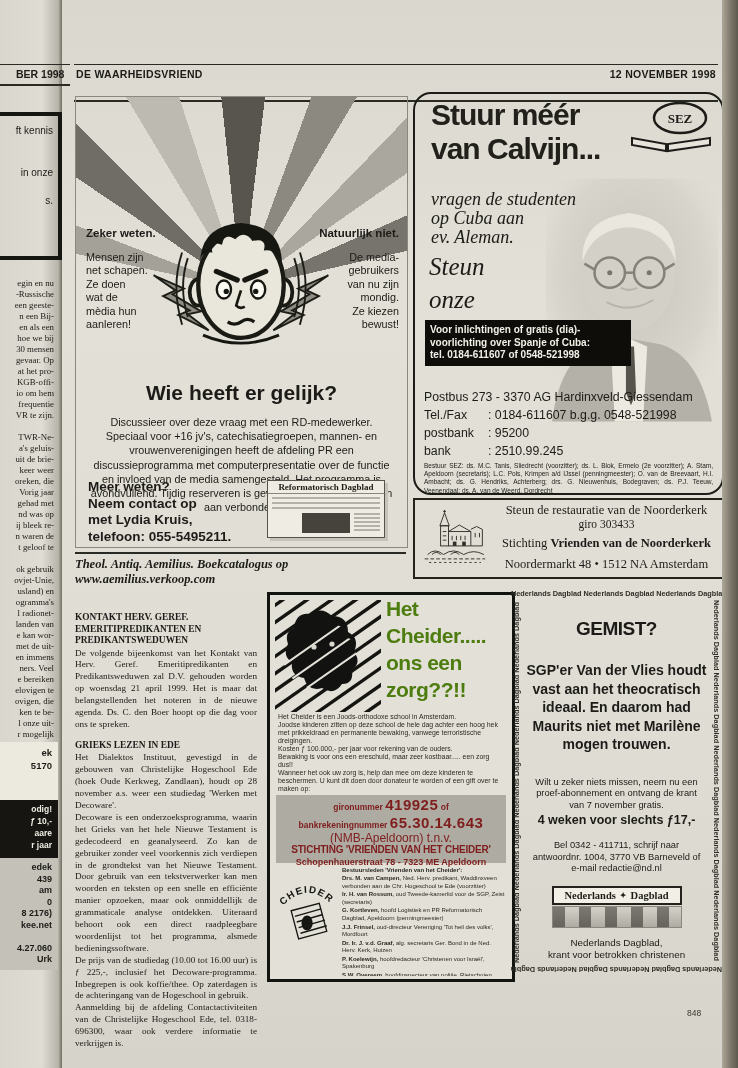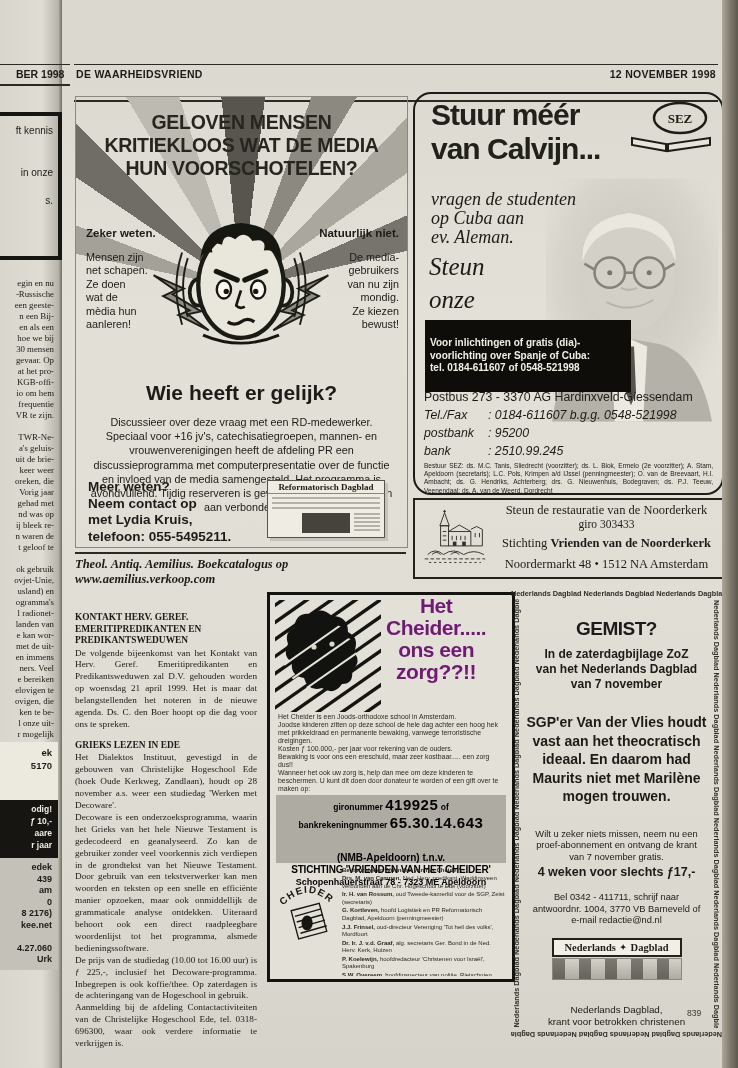--- a/index.html
+++ b/index.html
@@ -70,46 +70,46 @@
   .sez{position:absolute;left:351px;top:92px;width:307px;height:399px;border:2px solid #1d1c18;border-radius:18px;overflow:hidden;}
   .sez-h1{position:absolute;left:16px;top:4px;font-size:30px;font-weight:800;letter-spacing:-1px;color:#21201b;}
   .sez-h2{position:absolute;left:16px;top:38px;font-size:30px;font-weight:800;letter-spacing:-1px;color:#21201b;}
   .sez-logo{position:absolute;right:8px;top:6px;width:92px;height:60px;}
   .sez-intro{position:absolute;left:16px;top:96px;font-family:"Liberation Serif",serif;font-style:italic;
         font-size:18px;line-height:19px;white-space:pre-line;}
   .sez-action{position:absolute;left:14px;top:156px;font-family:"Liberation Serif",serif;font-style:italic;
         font-size:25px;line-height:33px;white-space:pre-line;}
   .sez-photo{position:absolute;right:4px;top:84px;width:172px;height:244px;}
   .sez-infobox{position:absolute;left:10px;top:226px;width:196px;background:#0e0d0a;color:#f2f0e6;
-        font-size:10px;line-height:12.6px;font-weight:bold;padding:17px 5px;white-space:pre-line;}
+        font-size:10px;line-height:12.6px;font-weight:bold;padding:4px 5px;white-space:pre-line;}
   .sez-org{position:absolute;left:9px;top:272px;font-size:20px;font-weight:800;letter-spacing:-.4px;}
   .sez-addr{position:absolute;left:9px;top:296px;font-size:12.3px;}
-  .sez-rows{position:absolute;left:9px;top:312px;font-size:12.3px;line-height:18px;font-style:italic;}
+  .sez-rows{position:absolute;left:9px;top:312px;font-size:12.3px;line-height:18px;}
   .sez-rows .lbl{display:inline-block;width:64px;}
   .sez-bestuur{position:absolute;left:9px;right:9px;top:368px;font-size:6.5px;line-height:8.2px;text-align:justify;}
   
   .noorder{position:absolute;left:351px;top:498px;width:307px;height:77px;border:2px solid #23221d;}
   .nk-svg{position:absolute;left:4px;top:6px;width:72px;height:64px;}
   .nk-text{position:absolute;left:80px;right:4px;top:0;height:100%;text-align:center;
         font-family:"Liberation Serif",serif;font-size:12.5px;}
   .nk-l1{margin-top:3px;}
   .nk-giro{font-size:11.5px;}
   .nk-l3{margin-top:6px;}
   .nk-l4{margin-top:6px;}
   
   .cheider{position:absolute;left:205px;top:592px;width:242px;height:384px;border:3px solid #131310;background:#e2e0d7;}
   .ch-img{position:absolute;left:5px;top:5px;width:106px;height:112px;}
-  .ch-headline{position:absolute;left:116px;top:0px;font-size:21px;line-height:22px;font-weight:bold;
-        letter-spacing:-.5px;white-space:pre-line;color:#701a75;text-align:center;}
+  .ch-headline{position:absolute;left:116px;top:0px;font-size:21px;line-height:27px;font-weight:bold;
+        letter-spacing:-.5px;white-space:pre-line;color:#4d7c0f;}
   .ch-body{position:absolute;left:8px;right:8px;top:118px;font-size:6.9px;line-height:8px;white-space:pre-line;color:#2b2a24;}
   .ch-giro{position:absolute;left:6px;right:6px;top:200px;height:66px;background:#adaba2;
-        text-align:center;color:#000000;padding-top:2px;}
+        text-align:center;color:#7f1d1d;padding-top:2px;}
   .ch-giro .g1{font-size:8.5px;font-weight:bold;line-height:16px;}
   .ch-giro .num{font-size:15px;font-weight:800;letter-spacing:.5px;}
-  .ch-giro .g3{font-size:10px;font-weight:bold;line-height:10px;margin-top:20px;}
+  .ch-giro .g3{font-size:12px;font-weight:normal;line-height:10px;}
   .ch-giro .g4{font-size:10px;font-weight:800;line-height:13px;letter-spacing:-.2px;}
   .ch-giro .g5{font-size:9px;font-weight:bold;line-height:12px;}
   .ch-logo{position:absolute;left:8px;top:276px;width:60px;height:72px;}
   .ch-board{position:absolute;left:72px;right:6px;top:272px;bottom:3px;overflow:hidden;
         font-size:6px;line-height:7.3px;color:#2b2a24;}
   .ch-board-title{font-weight:bold;margin-bottom:1px;}
   .board-item{margin-bottom:1.5px;}
   .board-item b{font-weight:800;}
   
   .gemist{position:absolute;left:449px;top:588px;width:211px;height:387px;
@@ -127,21 +127,21 @@
   .gm-price{margin-top:2px;font-size:12.5px;font-weight:800;}
   .gm-contact{margin-top:13px;font-size:9.3px;line-height:11.5px;white-space:pre-line;}
   .nd-logo{margin:11px auto 0 auto;width:130px;text-align:center;}
   .nd-mast{border:2px solid #23221d;background:#f2f0e6;font-family:"Liberation Serif",serif;
         font-weight:bold;font-size:10.5px;padding:2px 0;display:flex;justify-content:center;gap:4px;align-items:center;}
   .nd-emblem{font-size:8px;}
   .nd-paper{height:20px;margin-top:1px;border:1px solid #8a887e;
         background:linear-gradient(#d4d2c8,#aeaca2),
                    repeating-linear-gradient(90deg,rgba(42,41,35,.5) 0 12px,rgba(0,0,0,0) 12px 26px);
         background-blend-mode:multiply;}
-  .gm-tagline{margin-top:24px;font-size:9.8px;line-height:12px;white-space:pre-line;}
+  .gm-tagline{margin-top:9px;font-size:9.8px;line-height:12px;white-space:pre-line;}
 </style>
 </head>
 <body>
 
 <div class="scan">
 
   <div class="left-strip">
     <div class="strip-header">BER 1998</div>
     <div class="strip-box">
       <div class="strip-box-text">ft kennis
@@ -213,23 +213,20 @@
 
   <div class="page">
 
     <div class="hdr">
       <span>DE WAARHEIDSVRIEND</span>
       <span>12 NOVEMBER 1998</span>
     </div>
 
     <section class="media-ad">
       <div class="rays"></div>
-      <div class="media-headline">GELOVEN MENSEN
-KRITIEKLOOS WAT DE MEDIA
-HUN VOORSCHOTELEN?</div>
       <div class="opinion op-left">
         <div class="op-h">Zeker weten.</div>
         <div class="op-b">Mensen zijn
 net schapen.
 Ze doen
 wat de
 mèdia hun
 aanleren!</div>
       </div>
       <div class="opinion op-right">
@@ -464,23 +461,20 @@
       </div>
     </section>
 
     <section class="gemist">
       <div class="gb gb-top">Nederlands Dagblad Nederlands Dagblad Nederlands Dagblad Nederlands Dagblad Nederlands Dagblad Nederlands Dagblad Nederlands Dagblad Nederlands Dagblad Nederlands Dagblad Nederlands Dagblad Nederlands Dagblad Nederlands Dagblad Nederlands Dagblad Nederlands Dagblad </div>
       <div class="gb gb-left">Nederlands Dagblad Nederlands Dagblad Nederlands Dagblad Nederlands Dagblad Nederlands Dagblad Nederlands Dagblad Nederlands Dagblad Nederlands Dagblad Nederlands Dagblad Nederlands Dagblad Nederlands Dagblad Nederlands Dagblad Nederlands Dagblad Nederlands Dagblad </div>
       <div class="gb gb-right">Nederlands Dagblad Nederlands Dagblad Nederlands Dagblad Nederlands Dagblad Nederlands Dagblad Nederlands Dagblad Nederlands Dagblad Nederlands Dagblad Nederlands Dagblad Nederlands Dagblad Nederlands Dagblad Nederlands Dagblad Nederlands Dagblad Nederlands Dagblad </div>
       <div class="gb gb-bottom">Nederlands Dagblad Nederlands Dagblad Nederlands Dagblad Nederlands Dagblad Nederlands Dagblad Nederlands Dagblad Nederlands Dagblad Nederlands Dagblad Nederlands Dagblad Nederlands Dagblad Nederlands Dagblad Nederlands Dagblad Nederlands Dagblad Nederlands Dagblad </div>
       <div class="gemist-inner">
         <div class="gm-title">GEMIST?</div>
-        <div class="gm-sub">In de zaterdagbijlage ZoZ
-van het Nederlands Dagblad
-van 7 november</div>
         <div class="gm-quote">SGP'er Van der Vlies houdt
 vast aan het theocratisch
 ideaal. En daarom had
 Maurits niet met Marilène
 mogen trouwen.</div>
         <div class="gm-offer">Wilt u zeker niets missen, neem nu een
 proef-abonnement en ontvang de krant
 van 7 november gratis.</div>
         <div class="gm-price">4 weken voor slechts ƒ17,-</div>
         <div class="gm-contact">Bel 0342 - 411711, schrijf naar
@@ -492,17 +486,17 @@
               <span class="nd-emblem">✦</span>
               <span>Dagblad</span>
           </div>
           <div class="nd-paper"></div>
         </div>
         <div class="gm-tagline">Nederlands Dagblad,
 krant voor betrokken christenen</div>
       </div>
     </section>
 
-    <div class="pageno">839</div>
+    <div class="pageno">848</div>
   </div>
 
   <div class="edge-shadow"></div>
 </div>
 
 </body></html>

